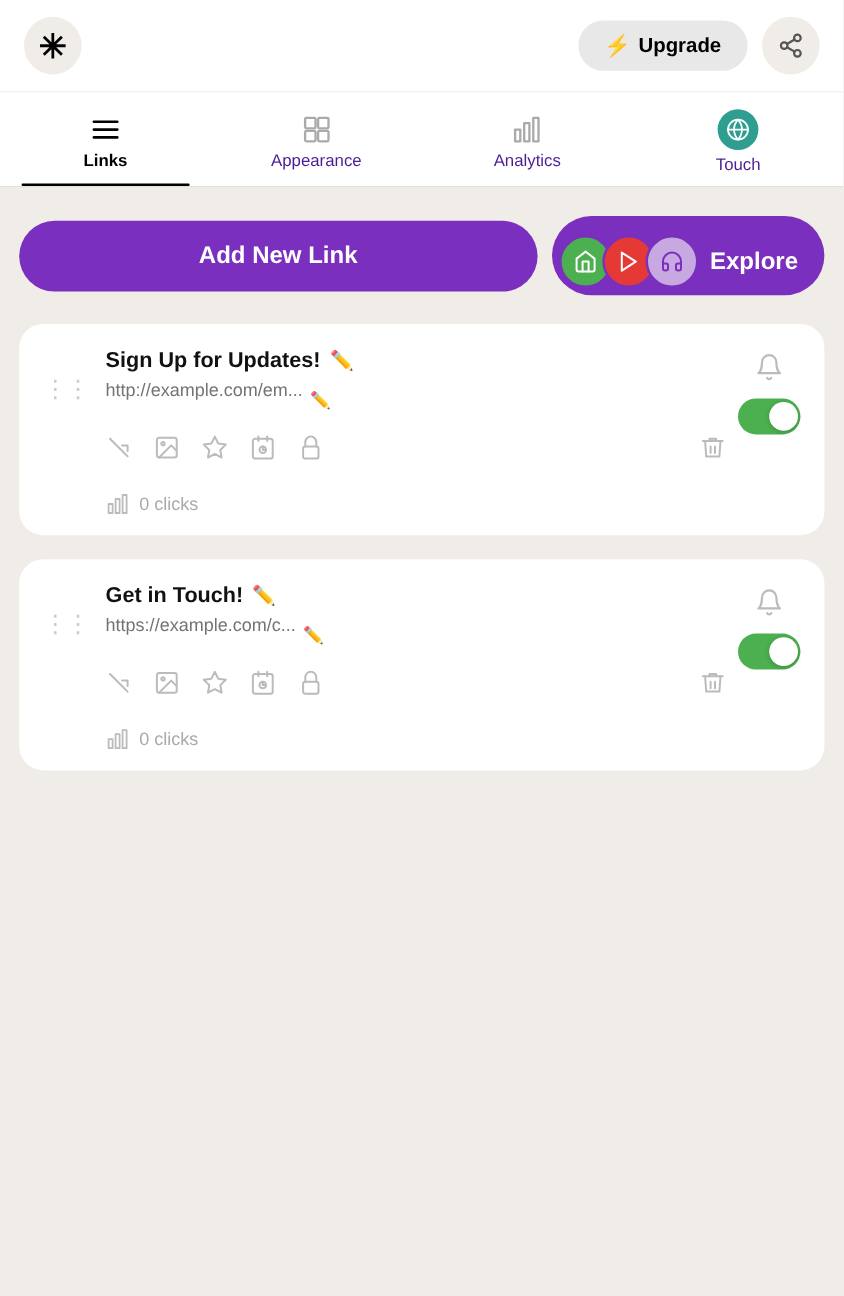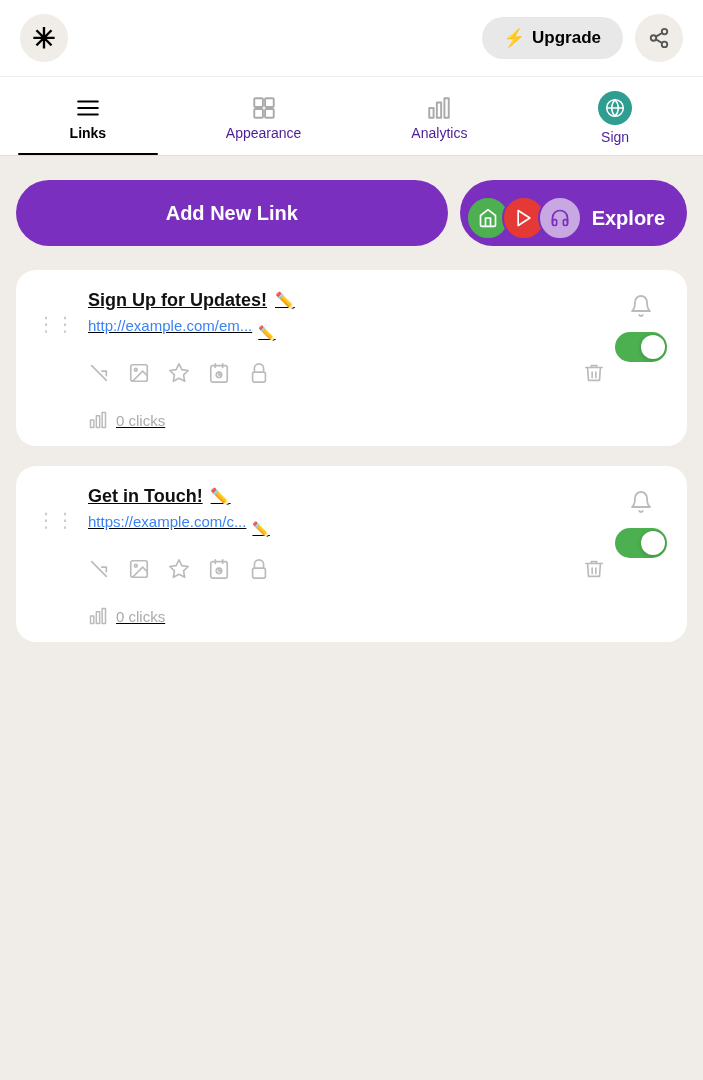--- a/index.html
+++ b/index.html
@@ -92,20 +92,21 @@
     
     .main {
       padding: 24px 16px;
     }
 
     
     .action-bar {
       display: flex;
       gap: 12px;
       margin-bottom: 24px;
+      align-items: center;
     }
     .add-link-btn {
       flex: 1;
       background: #7b2fbe;
       color: #fff;
       border: none;
       border-radius: 50px;
       padding: 18px 28px;
       font-size: 20px;
       font-weight: 700;
@@ -154,39 +155,39 @@
       align-items: flex-start;
     }
     .drag-handle {
       color: #ccc;
       font-size: 20px;
       margin-right: 14px;
       margin-top: 22px;
       cursor: grab;
       letter-spacing: -1px;
     }
-    .card-content { flex: 1; text-decoration: underline; }
+    .card-content { flex: 1; }
     .card-title-row {
       display: flex;
       align-items: center;
       gap: 8px;
       margin-bottom: 6px;
     }
     .card-title {
       font-size: 18px;
       font-weight: 700;
       color: #111;
     }
     .edit-icon-small {
       color: #aaa;
       font-size: 16px;
       cursor: pointer;
     }
     .card-url {
-      color: #3b82f6;
+      color: #737373;
       font-size: 15px;
       margin-bottom: 14px;
     }
     .card-url-edit {
       color: #bbb;
       font-size: 14px;
       margin-left: 6px;
       cursor: pointer;
     }
     .card-actions {
@@ -304,21 +305,21 @@
   </button>
 
   <button class="nav-tab">
     <div class="globe-icon">
       <svg width="20" height="20" viewBox="0 0 24 24" fill="none" stroke="#fff" stroke-width="1.8" stroke-linecap="round" stroke-linejoin="round">
         <circle cx="12" cy="12" r="10"></circle>
         <line x1="2" y1="12" x2="22" y2="12"></line>
         <path d="M12 2a15.3 15.3 0 0 1 4 10 15.3 15.3 0 0 1-4 10 15.3 15.3 0 0 1-4-10 15.3 15.3 0 0 1 4-10z"></path>
       </svg>
     </div>
-    <span class="nav-tab-label">Sign</span>
+    <span class="nav-tab-label">Touch</span>
   </button>
 </div>
 
 <div class="main">
 
   <div class="action-bar">
     <button class="add-link-btn">
       <span>Add New Link</span>
     </button>
     <button class="explore-btn">

